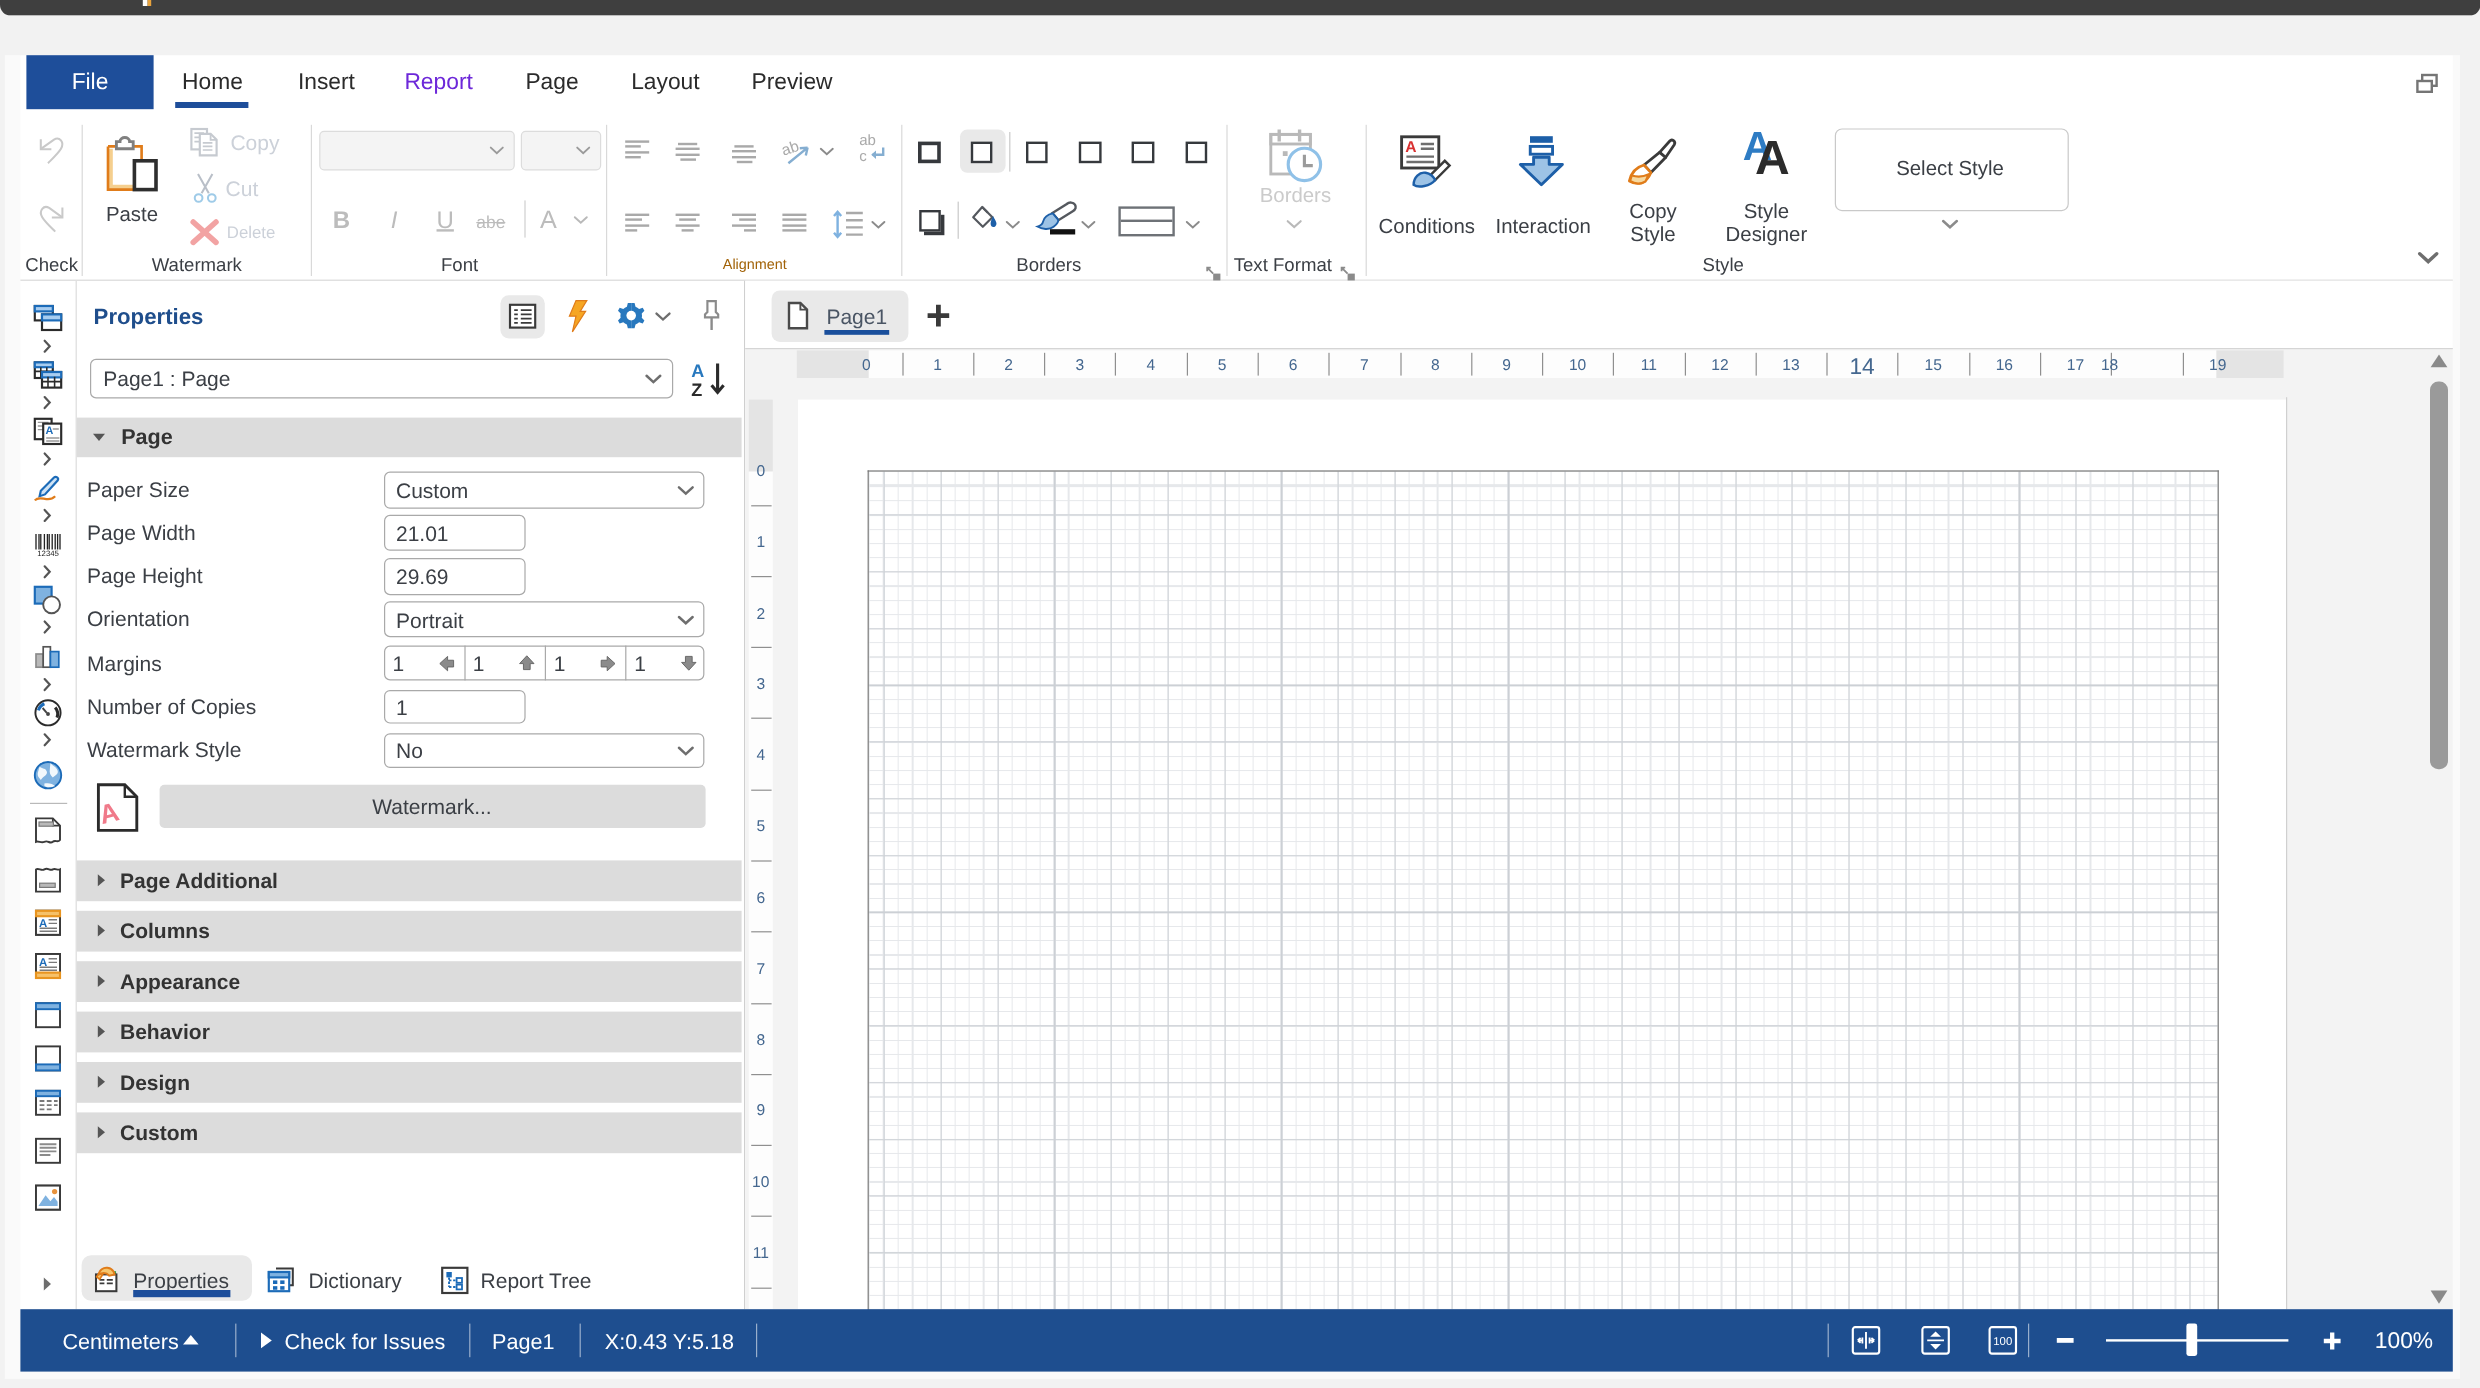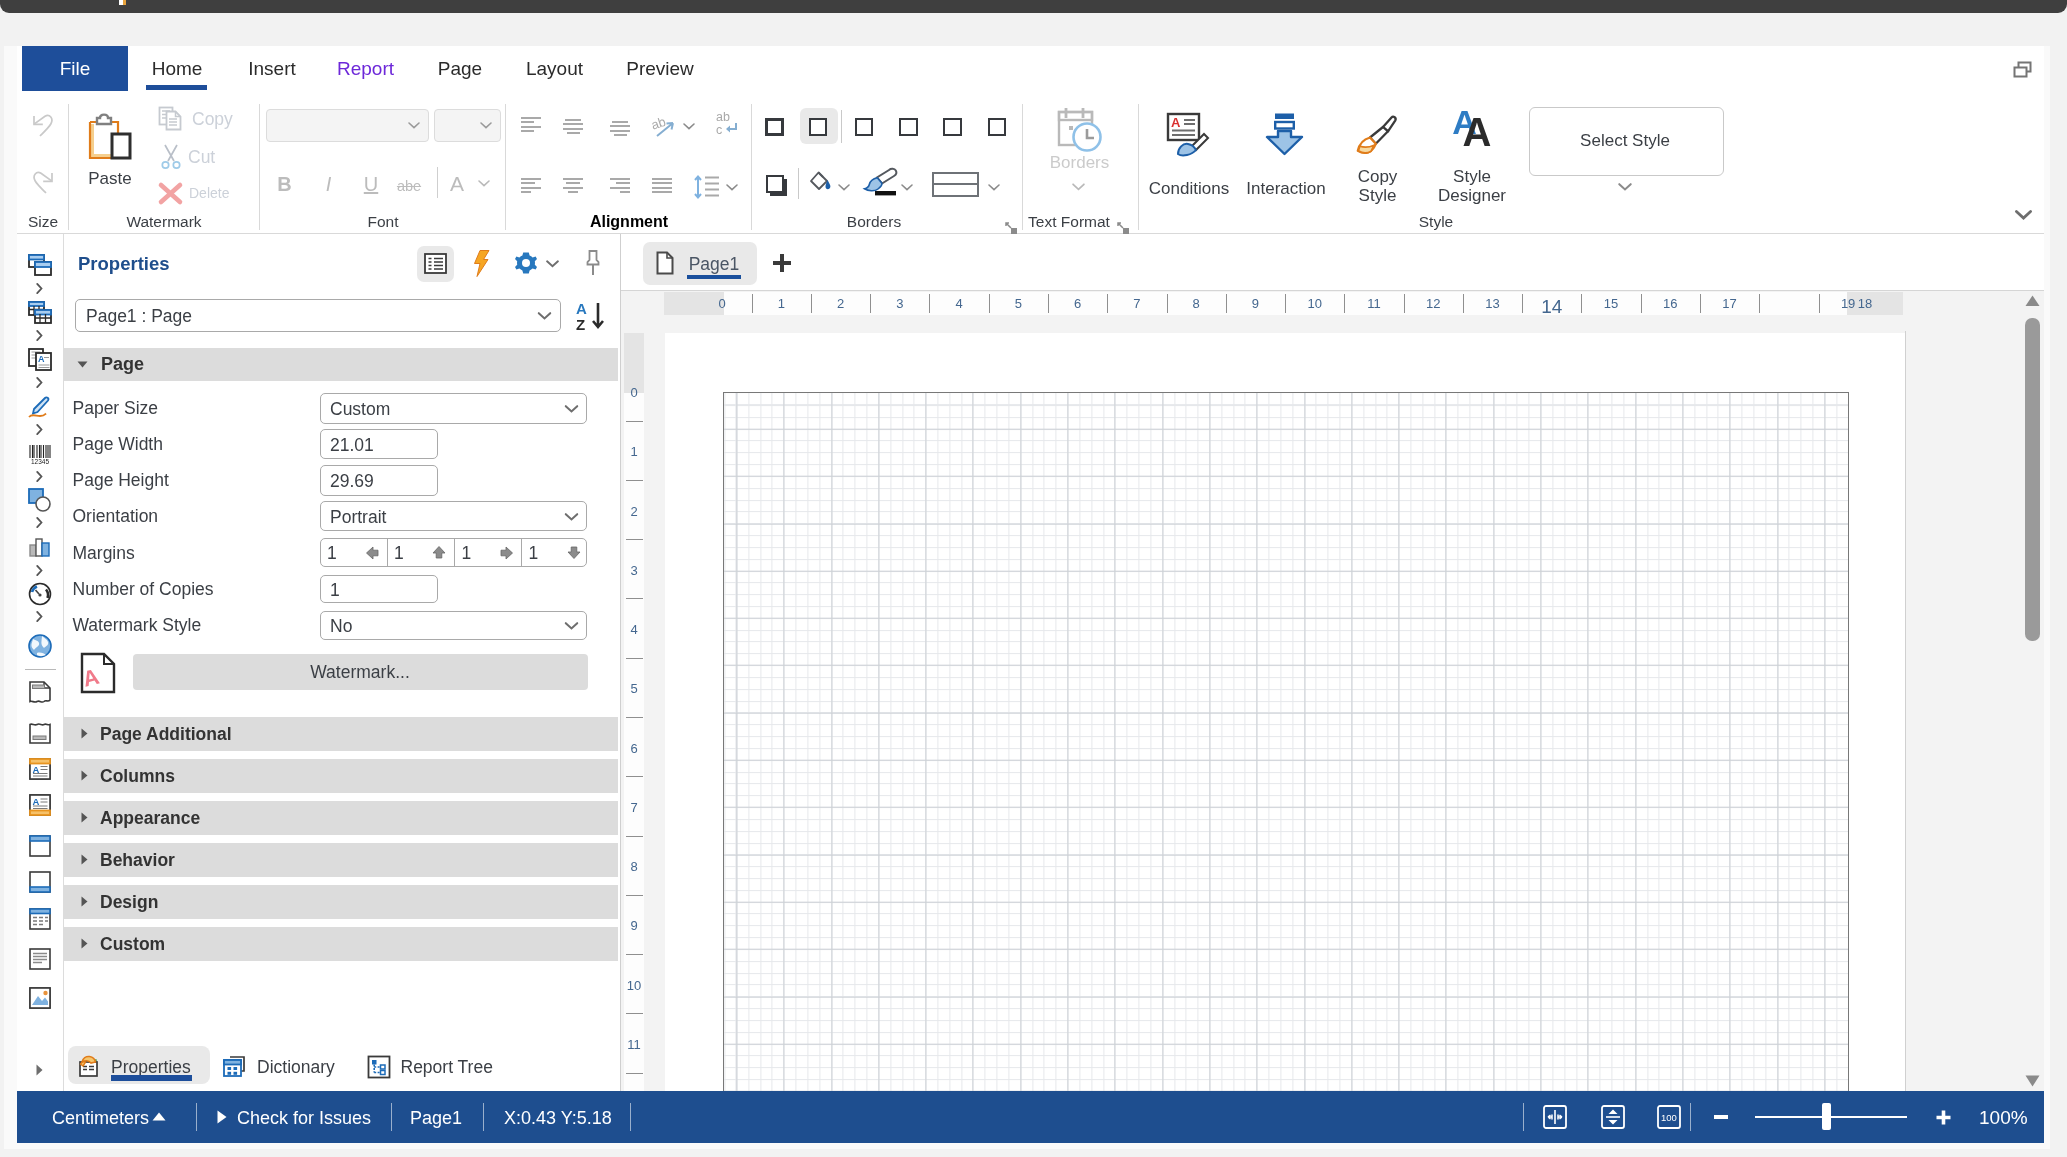--- a/index.html
+++ b/index.html
@@ -37,21 +37,21 @@
 <div class="sep" style="left:1022px;top:104px;height:126px"></div>
 <div class="sep" style="left:1138.4px;top:104px;height:126px"></div>
 <svg class="ab" style="left:33px;top:115px" width="20" height="22" viewBox="0 0 20 22">
 <path d="M1 1 L1 9.3 L9.8 9.3" stroke="#c9c9c9" stroke-width="1.7" fill="none"></path>
 <path d="M1.4 8.9 L12 1.3 C16.5 -1.5, 21 3.5, 17.8 9 C15.5 12.8, 11.5 16.5, 7 21" stroke="#c9c9c9" stroke-width="1.7" fill="none"></path>
   </svg>
 <svg class="ab" style="left:33px;top:172px" width="20" height="22" viewBox="0 0 20 22">
 <path d="M19 1 L19 9.3 L10.2 9.3" stroke="#c9c9c9" stroke-width="1.7" fill="none"></path>
 <path d="M18.6 8.9 L8 1.3 C3.5 -1.5, -1 3.5, 2.2 9 C4.5 12.8, 8.5 16.5, 13 21" stroke="#c9c9c9" stroke-width="1.7" fill="none"></path>
   </svg>
-<div class="t ct" style="left:43px;top:212.5px;font-size:15.5px;color:#3b3f45;font-weight:normal;letter-spacing:0">Size</div>
+<div class="t ct" style="left:43px;top:212.5px;font-size:15.5px;color:#3b3f45;font-weight:normal;letter-spacing:0">Check</div>
 <svg class="ab" style="left:87px;top:112px" width="46" height="48" viewBox="0 0 46 48">
 <rect x="3" y="10" width="28" height="35" fill="none" stroke="#e8e8e8" stroke-width="0"></rect>
 <path d="M5 12 L5 44 L27 44" fill="none" stroke="#f5cf8e" stroke-width="4"></path>
 <path d="M3 10 L3 46 L29 46" fill="none" stroke="#e07c1a" stroke-width="2.2"></path>
 <path d="M3 10 L31 10 L31 24" fill="none" stroke="#e07c1a" stroke-width="2.2"></path>
 <path d="M10 12 L10 6 L13 6 C13 1.5, 21 1.5, 21 6 L24 6 L24 12 Z" fill="#fff" stroke="#808080" stroke-width="2.4"></path>
 <rect x="25" y="22" width="18" height="24" fill="#fff" stroke="#2e2e2e" stroke-width="3"></rect>
   </svg>
 <div class="t ct" style="left:110px;top:169px;font-size:17px;color:#3b3f45;font-weight:normal;letter-spacing:0">Paste</div>
 <svg class="ab" style="left:158px;top:106px" width="25" height="25" viewBox="0 0 25 25">
@@ -146,21 +146,21 @@
     <div class="ab" style="left:0px;top:8.6px;width:20px;height:2px;background:#a9a9a9"></div>
     <div class="ab" style="left:0px;top:12.9px;width:20px;height:2px;background:#a9a9a9"></div>
   </div>
 <svg class="ab" style="left:694px;top:174px" width="26" height="26" viewBox="0 0 26 26">
 <path d="M4 9 L4 17 M4 2 L4 9 M1 6 L4 2.5 L7 6 M1 20 L4 23.5 L7 20 M4 17 L4 24" stroke="#7fb2e0" stroke-width="2" fill="none"></path>
 <path d="M11 3.5h14M11 9.5h14M11 15.5h14M11 21.5h14" stroke="#a9a9a9" stroke-width="2"></path>
   </svg>
 <svg class="ab" style="left:726px;top:184px" width="12" height="7" viewBox="0 0 12 7">
     <path d="M1 1 L6 5.6 L11 1" stroke="#8b8b8b" stroke-width="1.6" fill="none" stroke-linecap="round"></path>
   </svg>
-<div class="t ct" style="left:629px;top:212.5px;font-size:16px;color:#000000;font-weight:bold;letter-spacing:0">Alignment</div>
+<div class="t ct" style="left:629px;top:212.5px;font-size:12px;color:#a16207;font-weight:normal;letter-spacing:0">Alignment</div>
 <div class="ab" style="left:800px;top:108px;width:38px;height:36px;background:#e9e9e9;border-radius:6px"></div>
 <div class="ab" style="left:765.3px;top:117.5px;width:18.5px;height:18.5px;border:3px solid #36393d;background:#fff"></div>
 <div class="ab" style="left:808.7px;top:117.5px;width:18.5px;height:18.5px;border:2.6px solid #36393d;background:#fff"></div>
 <div class="ab" style="left:854.8px;top:117.5px;width:18.5px;height:18.5px;border:2px solid #36393d;background:#fff"></div>
 <div class="ab" style="left:899.2px;top:117.5px;width:18.5px;height:18.5px;border:2px solid #36393d;background:#fff"></div>
 <div class="ab" style="left:943.2px;top:117.5px;width:18.5px;height:18.5px;border:2px solid #36393d;background:#fff"></div>
 <div class="ab" style="left:987.6px;top:117.5px;width:18.5px;height:18.5px;border:2px solid #36393d;background:#fff"></div>
 <div class="sep" style="left:841.3px;top:110px;height:33px;background:#c9c9c9"></div>
 <div class="ab" style="left:765.7px;top:174.5px;width:18.5px;height:18.5px;border:2.2px solid #36393d;background:#fff;box-shadow:3.5px 3.5px 0 -0.5px #36393d"></div>
 <div class="sep" style="left:798px;top:168px;height:31px;background:#c9c9c9"></div>
@@ -566,21 +566,21 @@
 <div class="t ct" style="left:1196.16px;top:296px;font-size:13px;color:#44678f;font-weight:normal;letter-spacing:0">8</div>
 <div class="t ct" style="left:1255.43px;top:296px;font-size:13px;color:#44678f;font-weight:normal;letter-spacing:0">9</div>
 <div class="t ct" style="left:1314.7px;top:296px;font-size:13px;color:#44678f;font-weight:normal;letter-spacing:0">10</div>
 <div class="t ct" style="left:1373.97px;top:296px;font-size:13px;color:#44678f;font-weight:normal;letter-spacing:0">11</div>
 <div class="t ct" style="left:1433.24px;top:296px;font-size:13px;color:#44678f;font-weight:normal;letter-spacing:0">12</div>
 <div class="t ct" style="left:1492.51px;top:296px;font-size:13px;color:#44678f;font-weight:normal;letter-spacing:0">13</div>
 <div class="t ct" style="left:1551.78px;top:296px;font-size:19px;color:#44678f;font-weight:normal;letter-spacing:0">14</div>
 <div class="t ct" style="left:1611.05px;top:296px;font-size:13px;color:#44678f;font-weight:normal;letter-spacing:0">15</div>
 <div class="t ct" style="left:1670.32px;top:296px;font-size:13px;color:#44678f;font-weight:normal;letter-spacing:0">16</div>
 <div class="t ct" style="left:1729.59px;top:296px;font-size:13px;color:#44678f;font-weight:normal;letter-spacing:0">17</div>
-<div class="t ct" style="left:1865px;top:296px;font-size:13px;color:#44678f;font-weight:normal;letter-spacing:0">18</div>
+<div class="t ct" style="left:1758px;top:296px;font-size:13px;color:#44678f;font-weight:normal;letter-spacing:0">18</div>
 <div class="t ct" style="left:1848.13px;top:296px;font-size:13px;color:#44678f;font-weight:normal;letter-spacing:0">19</div>
 <div class="ab" style="left:625.5px;top:420.6px;width:17px;height:1px;background:#8f8f8f"></div>
 <div class="ab" style="left:625.5px;top:479.9px;width:17px;height:1px;background:#8f8f8f"></div>
 <div class="ab" style="left:625.5px;top:539.2px;width:17px;height:1px;background:#8f8f8f"></div>
 <div class="ab" style="left:625.5px;top:598.4px;width:17px;height:1px;background:#8f8f8f"></div>
 <div class="ab" style="left:625.5px;top:657.7px;width:17px;height:1px;background:#8f8f8f"></div>
 <div class="ab" style="left:625.5px;top:717.0px;width:17px;height:1px;background:#8f8f8f"></div>
 <div class="ab" style="left:625.5px;top:776.3px;width:17px;height:1px;background:#8f8f8f"></div>
 <div class="ab" style="left:625.5px;top:835.5px;width:17px;height:1px;background:#8f8f8f"></div>
 <div class="ab" style="left:625.5px;top:894.8px;width:17px;height:1px;background:#8f8f8f"></div>

